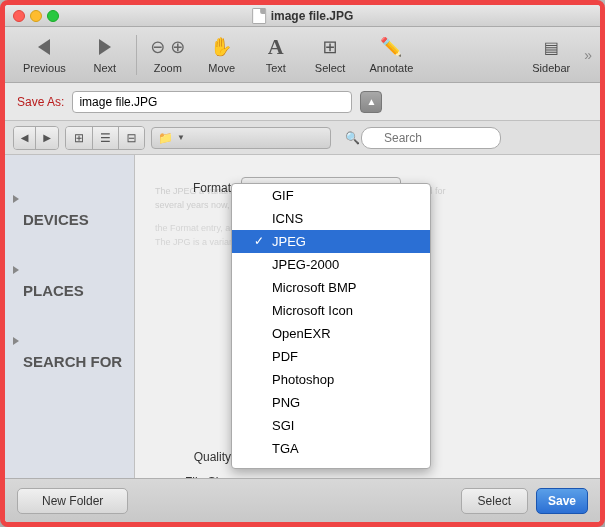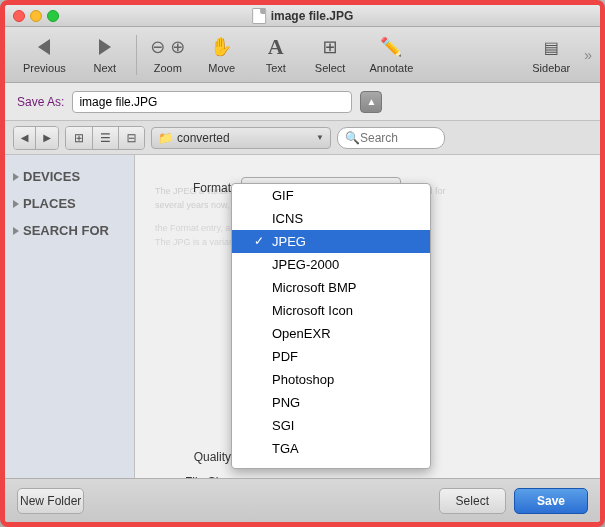--- a/index.html
+++ b/index.html
@@ -162,21 +162,21 @@
       background: #e8e8e8;
       border-bottom: 1px solid #c0c0c0;
       display: flex;
       align-items: center;
       padding: 0 12px;
       flex-shrink: 0;
       gap: 8px;
     }
     .save-as-label {
       font-size: 12px;
-      color: #701a75;
+      color: #b91c1c;
       white-space: nowrap;
     }
     .save-as-input {
       flex: 1;
       height: 22px;
       border: 1px solid #aaa;
       border-radius: 4px;
       padding: 0 6px;
       font-size: 12px;
       background: #fff;
@@ -267,28 +267,29 @@
     .folder-name {
       font-size: 12px;
       color: #333;
       flex: 1;
     }
     .dropdown-arrow {
       font-size: 8px;
       color: #555;
     }
     .search-box {
-      width: 108px;
+      width: 140px;
       height: 22px;
       border: 1px solid #aaa;
       border-radius: 10px;
       background: #fff;
       padding: 0 8px 0 22px;
       font-size: 12px;
       position: relative;
+      margin-left: 24px;
     }
     .search-wrapper {
       position: relative;
       display: flex;
       align-items: center;
     }
     .search-icon-small {
       position: absolute;
       left: 8px;
       font-size: 12px;
@@ -316,24 +317,25 @@
       padding: 4px 0;
     }
     .sidebar-section-header {
       display: flex;
       align-items: center;
       padding: 2px 8px;
       cursor: pointer;
       gap: 4px;
     }
     .sidebar-section-header span {
-      font-size: 13px;
+      font-size: 15px;
       font-weight: bold;
       color: #555;
       text-transform: uppercase;
+      margin-top: 42px;
     }
     .sidebar-triangle {
       width: 0;
       height: 0;
       border-top: 4px solid transparent;
       border-bottom: 4px solid transparent;
       border-left: 6px solid #888;
     }
 
     
@@ -386,21 +388,21 @@
       background: linear-gradient(to bottom, #d8d8d8, #c8c8c8);
       border-top: 1px solid #b0b0b0;
       display: flex;
       align-items: center;
       padding: 0 12px;
       flex-shrink: 0;
       gap: 8px;
     }
     .new-folder-btn {
       height: 26px;
-      padding: 0 2px;
+      padding: 0 24px;
       background: linear-gradient(to bottom, #f0f0f0, #d8d8d8);
       border: 1px solid #aaa;
       border-radius: 5px;
       font-size: 12px;
       color: #333;
       cursor: pointer;
       display: flex;
       align-items: center;
     }
     .bottom-spacer { flex: 1; }
@@ -411,21 +413,21 @@
       border: 1px solid #aaa;
       border-radius: 5px;
       font-size: 12px;
       color: #333;
       cursor: pointer;
       display: flex;
       align-items: center;
     }
     .save-btn {
       height: 26px;
-      padding: 0 22px;
+      padding: 0 11px;
       background: linear-gradient(to bottom, #5a9fe8, #2b6fd4);
       border: 1px solid #1a55b0;
       border-radius: 5px;
       font-size: 12px;
       color: #fff;
       cursor: pointer;
       display: flex;
       align-items: center;
       font-weight: bold;
     }
@@ -557,21 +559,20 @@
       <div class="nav-arrow-btn">◀</div>
       <div class="nav-arrow-btn">▶</div>
     </div>
     <div class="view-btns">
       <div class="view-btn">⊞</div>
       <div class="view-btn">☰</div>
       <div class="view-btn">⊟</div>
     </div>
     <div class="folder-dropdown">
       <span class="folder-icon-small">📁</span>
-      <span class="folder-name">converted</span>
       <span class="dropdown-arrow">▼</span>
     </div>
     <div class="search-wrapper">
       <span class="search-icon-small">🔍</span>
       <input class="search-box" type="text" placeholder="Search" style="">
     </div>
   </div>
 
   <div class="main-content">
 

